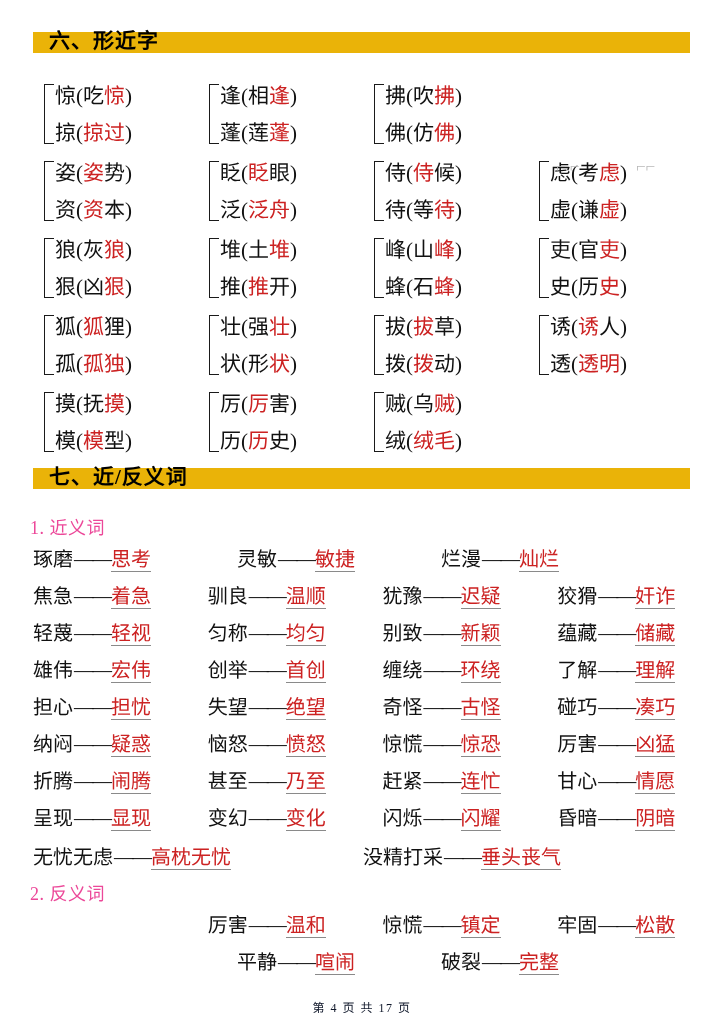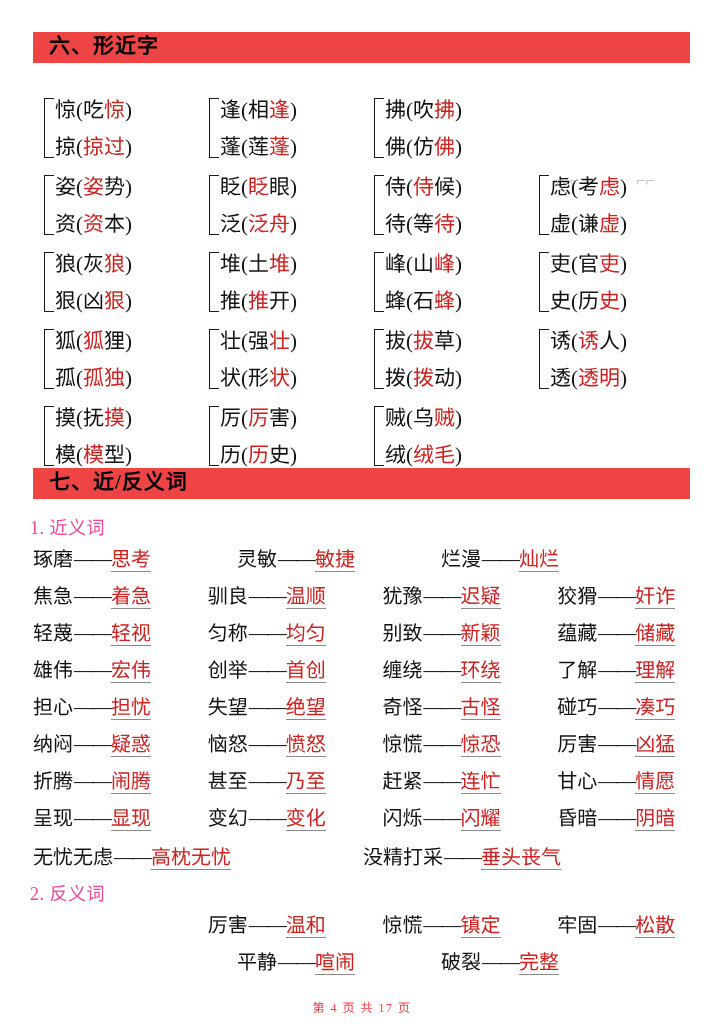--- a/index.html
+++ b/index.html
@@ -22,22 +22,22 @@
     width: 724px;
     height: 1024px;
     box-sizing: border-box;
   }
 
   
   .section-bar {
     position: absolute;
     left: 33px;
     width: 657px;
-    height: 31px;
-    background: #ef4444;
+    height: 21px;
+    background: #eab308;
     display: flex;
     align-items: center;
     text-align: right;
   }
   .section-bar .section-title {
     font-size: 21px;
     font-weight: 700;
     letter-spacing: 1px;
     padding-left: 16px;
     color: #000;
@@ -51,21 +51,21 @@
     left: 30px;
     font-size: 18px;
     color: #ec4899;
     letter-spacing: 0.5px;
   }
 
   
   .xingjin-grid {
     position: absolute;
     left: 33px;
-    top: 92px;
+    top: 78px;
     width: 660px;
   }
   .xj-row {
     display: flex;
     height: 77px;
   }
   .xj-cell {
     width: 165px;
     position: relative;
     box-sizing: border-box;
@@ -148,21 +148,21 @@
   .idiom-cell.c2 { width: 330px; }
 
   
   .footer {
     position: absolute;
     left: 0;
     top: 998px;
     width: 724px;
     text-align: center;
     font-size: 12px;
-    color: #ef4444;
+    color: #0f172a;
     letter-spacing: 1.5px;
   }
 </style>
 </head>
 <body>
 
 <div class="page">
 
   <div class="section-bar" style="top:32px;">
     <span class="section-title">六、形近字</span>

